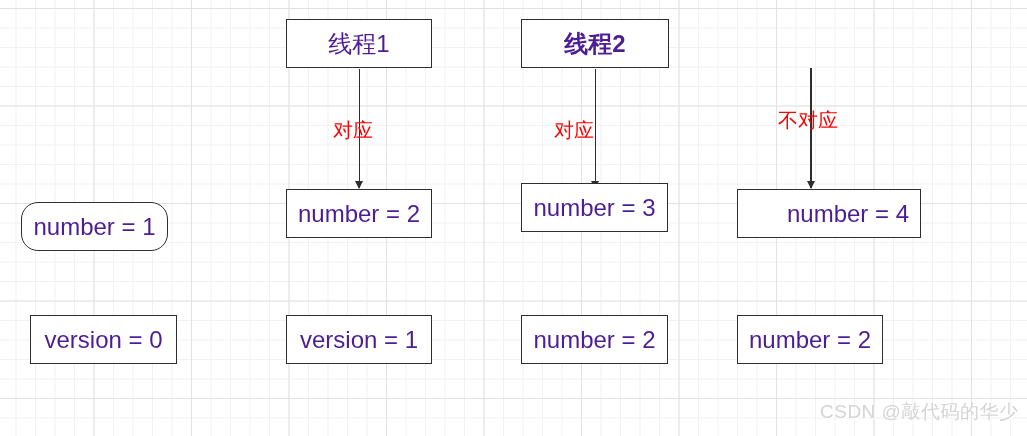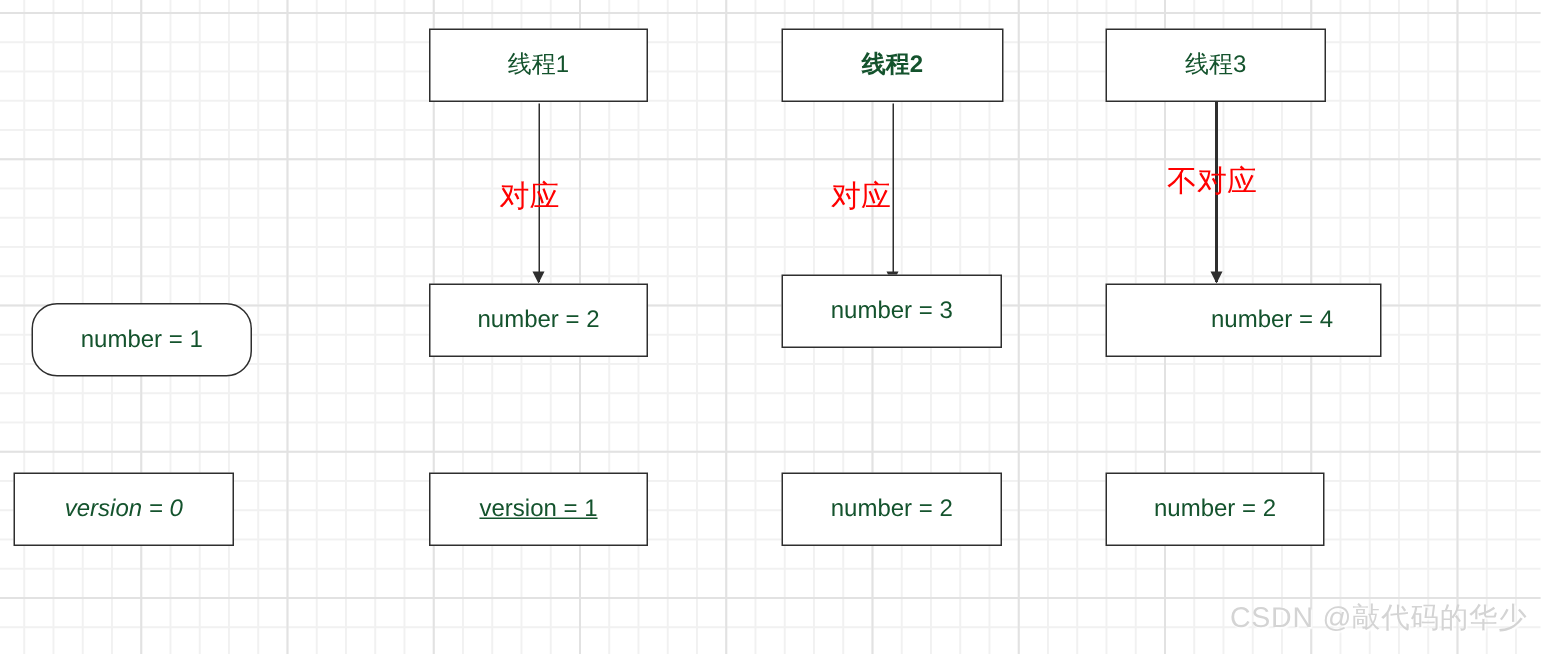--- a/index.html
+++ b/index.html
@@ -26,22 +26,22 @@
     inset: 0;
   }
   .box {
     position: absolute;
     height: 47px;
     background: #ffffff;
     border: 1.5px solid #2e2e2e;
     display: flex;
     align-items: center;
     justify-content: center;
-    color: #14532d;
-    font-size: 16px;
+    color: #4c1d95;
+    font-size: 24px;
     white-space: nowrap;
     box-sizing: content-box;
   }
   .arrow {
     position: absolute;
     width: 0;
   }
   .arrow-line {
     position: absolute;
     left: -0.75px;
@@ -78,21 +78,20 @@
     white-space: nowrap;
   }
 </style>
 </head>
 <body>
 
 <div class="canvas">
 
   <div class="box" style="left:286px; top:19px; width:144px;">线程1</div>
   <div class="box" style="left:521px; top:19px; width:146px;font-weight:bold;">线程2</div>
-  <div class="box" style="left:737px; top:19px; width:145px;">线程3</div>
 
   <div class="arrow" style="left:359.5px; top:69px; height:119px;">
     <div class="arrow-line"></div>
     <div class="arrow-head"></div>
   </div>
   <div class="arrow" style="left:595.5px; top:69px; height:119px;">
     <div class="arrow-line"></div>
     <div class="arrow-head"></div>
   </div>
   <div class="arrow" style="left:811px; top:68px; height:120px;">
@@ -102,20 +101,20 @@
 
   <div class="edge-label" style="left:297px; top:117px;">对应</div>
   <div class="edge-label" style="left:518px; top:117px;">对应</div>
   <div class="edge-label" style="left:742px; top:107px;">不对应</div>
 
   <div class="box" style="left:21px; top:202px; width:145px;border-radius:17px;">number = 1</div>
   <div class="box" style="left:286px; top:189px; width:144px;">number = 2</div>
   <div class="box" style="left:521px; top:183px; width:145px;text-align:center;">number = 3</div>
   <div class="box" style="left:737px; top:189px; width:144px;padding-left:38px;">number = 4</div>
 
-  <div class="box" style="left:9px; top:315px; width:145px;font-style:italic;">version = 0</div>
-  <div class="box" style="left:286px; top:315px; width:144px;text-decoration:underline;">version = 1</div>
+  <div class="box" style="left:30px; top:315px; width:145px;">version = 0</div>
+  <div class="box" style="left:286px; top:315px; width:144px;">version = 1</div>
   <div class="box" style="left:521px; top:315px; width:145px;">number = 2</div>
   <div class="box" style="left:737px; top:315px; width:144px;">number = 2</div>
 
   <div class="watermark">CSDN @敲代码的华少</div>
 
 </div>
 
 </body></html>

